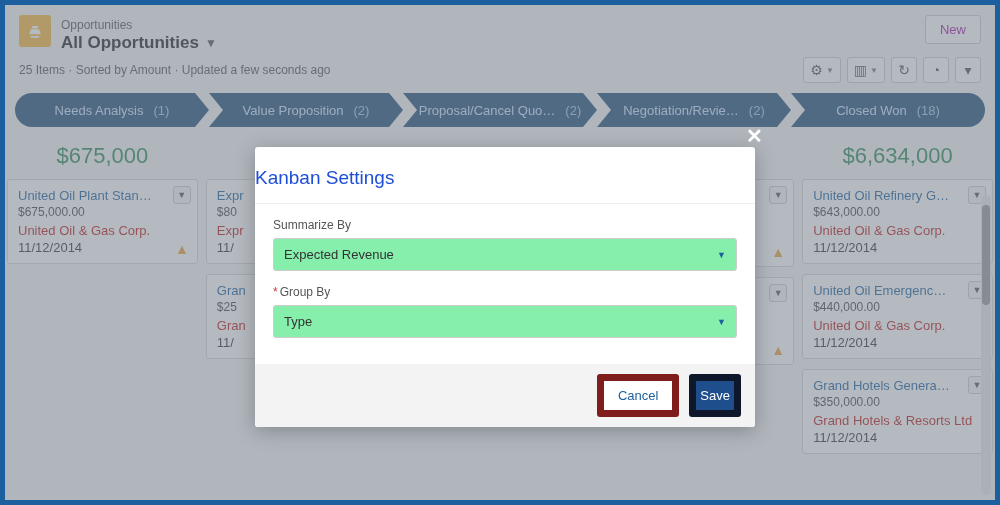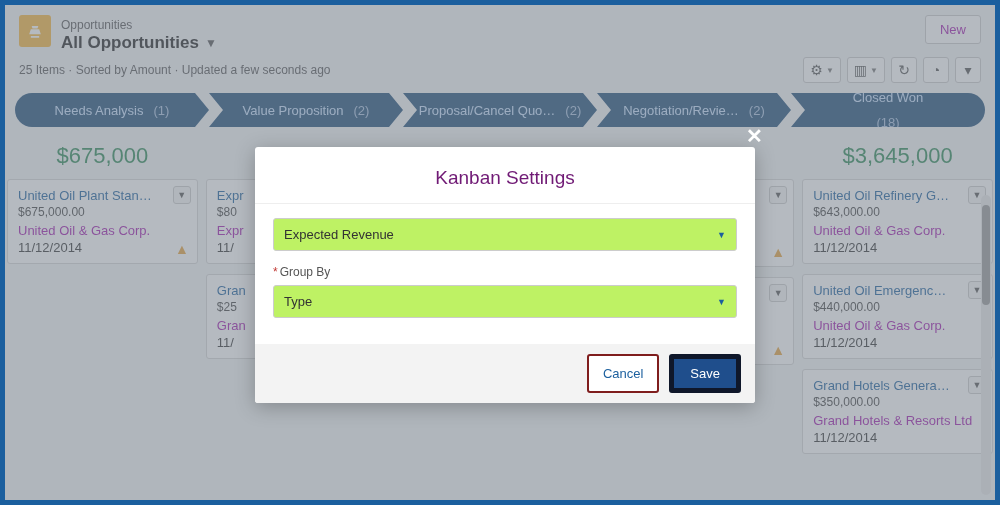--- a/index.html
+++ b/index.html
@@ -13,47 +13,47 @@
 .title-text h1 { font-size:17px; font-weight:700; color:#222; display:flex; align-items:center; gap:6px;}
 .title-text h1 .chev { font-size:12px; color:#555;}
 .btn-new { background:#fff; border:1px solid #ccc; border-radius:3px; font-size:13px; color:#a21caf; padding:6px 14px; }
 .meta-row { display:flex; justify-content:space-between; align-items:center; padding:2px 14px 10px; font-size:12px; color:#555;}
 .toolbar { display:flex; gap:6px; }
 .tool-btn { background:#fff; border:1px solid #ccc; border-radius:3px; height:26px; min-width:26px; display:flex; align-items:center; justify-content:center; color:#555; font-size:14px; padding:0 6px; gap:3px;}
 .tool-btn .car { font-size:8px; color:#777;}
 .stage-chevrons { display:flex; height:34px; margin:0 10px; }
 .stage { flex:1; background:#1f4e79; color:#c8e1ff; display:flex; align-items:center; justify-content:center; gap:10px; font-size:13px; position:relative; clip-path: polygon(0 0, calc(100% - 14px) 0, 100% 50%, calc(100% - 14px) 100%, 0 100%, 14px 50%);} 
 .stage:first-child { clip-path: polygon(0 0, calc(100% - 14px) 0, 100% 50%, calc(100% - 14px) 100%, 0 100%); border-top-left-radius:17px; border-bottom-left-radius:17px;}
-.stage:last-child { clip-path: polygon(0 0, 100% 0, 100% 100%, 0 100%, 14px 50%); border-top-right-radius:17px; border-bottom-right-radius:17px;flex-direction:column;}
+.stage:last-child { clip-path: polygon(0 0, 100% 0, 100% 100%, 0 100%, 14px 50%); border-top-right-radius:17px; border-bottom-right-radius:17px;}
 .stage .cnt { color:#a8c1e0;}
 .columns { display:flex; gap:8px; padding:8px 2px; }
 .col { flex:1; }
 .col-total { text-align:center; font-size:22px; color:#2e8b57; padding:8px 0 10px; }
 .card { background:#fff; border:1px solid #d7d7d7; border-radius:3px; padding:8px 10px; margin-bottom:10px; position:relative;}
 .card .name { font-size:13px; color:#1b5f9e; white-space:nowrap; overflow:hidden; text-overflow:ellipsis; max-width:140px;}
 .card .amt { font-size:12px; color:#444; margin-top:2px;}
-.card .acct { font-size:13px; color:#a21caf; margin-top:4px; white-space:nowrap; overflow:hidden; text-overflow:ellipsis;}
+.card .acct { font-size:13px; color:#b91c1c; margin-top:4px; white-space:nowrap; overflow:hidden; text-overflow:ellipsis;}
 .card .date { font-size:13px; color:#333; margin-top:2px;}
 .card .menu { position:absolute; top:6px; right:6px; width:18px; height:18px; border:1px solid #ccc; border-radius:3px; display:flex; align-items:center; justify-content:center; font-size:9px; color:#555; background:#f7f7f7;}
 .card .warn { position:absolute; bottom:6px; right:8px; color:#e6a23c; font-size:14px;}
 .scrollbar { position:absolute; right:4px; top:190px; width:10px; height:300px; background:#e9e9e9; border-radius:5px;}
 .scrollbar .thumb { position:absolute; top:10px; left:1px; width:8px; height:100px; background:#999; border-radius:4px;}
 
 
 .overlay { position:absolute; inset:0; background:rgba(120,130,140,0.55); }
 .modal { position:absolute; left:250px; top:142px; width:500px; background:#fff; border-radius:3px; box-shadow:0 4px 20px rgba(0,0,0,0.25); }
-.modal-title { text-align:center; font-size:19px; color:#701a75; padding:20px 0 14px; border-bottom:1px solid #eee;}
+.modal-title { font-size:19px; color:#1d4ed8; padding:20px 0 14px; border-bottom:1px solid #eee;}
 .modal-body { padding:14px 18px 12px;}
 .field-label { font-size:12px; color:#555; margin-bottom:6px; display:block;}
 .field-label .req { color:#c23934; margin-right:2px;}
-.select { width:100%; border:1px solid #ccc; border-radius:3px; padding:8px 10px; font-size:13px; color:#333; background:#bef264; display:flex; justify-content:space-between; align-items:center; margin-bottom:14px;}
+.select { width:100%; border:1px solid #ccc; border-radius:3px; padding:8px 10px; font-size:13px; color:#333; background:#86efac; display:flex; justify-content:space-between; align-items:center; margin-bottom:14px;}
 .select .car { font-size:9px; color:#1b5f9e;}
 .modal-footer { background:#f3f3f3; padding:10px 14px; display:flex; justify-content:flex-end; gap:10px; border-bottom-left-radius:3px; border-bottom-right-radius:3px;}
-.btn-cancel { background:#fff; border:2px solid #7f1d1d; border-radius:3px; padding:7px 14px; font-size:13px; color:#1b5f9e;}
-.btn-save { background:#1f4e8c; border:5px solid #0f172a; border-radius:3px; padding:7px 16px; font-size:13px; color:#fff;}
+.btn-cancel { background:#fff; border:7px solid #7f1d1d; border-radius:3px; padding:7px 14px; font-size:13px; color:#1b5f9e;}
+.btn-save { background:#1f4e8c; border:7px solid #0f172a; border-radius:3px; padding:7px 4px; font-size:13px; color:#fff;}
 .close-x { position:absolute; left:741px; top:119px; color:#fff; font-size:20px; font-weight:700; }
 </style>
 </head>
 <body>
 
 <div class="wrap">
   <div class="headerbar">
     <div class="title-left">
       <div class="app-icon">
         <svg viewBox="0 0 24 24">
@@ -156,21 +156,21 @@
         <div class="menu">▼</div>
         <div class="warn">▲</div>
       </div>
       <div class="card" style="height:88px;">
         <div class="menu">▼</div>
         <div class="warn">▲</div>
       </div>
     </div>
 
     <div class="col">
-      <div class="col-total">$3,645,000</div>
+      <div class="col-total">$6,634,000</div>
       <div class="card">
         <div class="menu">▼</div>
         <div class="name">United Oil Refinery G…</div>
         <div class="amt">$643,000.00</div>
         <div class="acct">United Oil &amp; Gas Corp.</div>
         <div class="date">11/12/2014</div>
       </div>
       <div class="card">
         <div class="menu">▼</div>
         <div class="name">United Oil Emergenc…</div>
@@ -190,20 +190,21 @@
 
   <div class="scrollbar">
       <div class="thumb"></div>
     </div>
 
   <div class="overlay"></div>
 
   <div class="modal">
     <div class="modal-title">Kanban Settings</div>
     <div class="modal-body">
+      <label class="field-label">Summarize By</label>
       <div class="select">
         <span>Expected Revenue</span>
         <span class="car">▼</span>
       </div>
       <label class="field-label"><span class="req">*</span><span>Group By</span></label>
       <div class="select">
         <span>Type</span>
         <span class="car">▼</span>
       </div>
     </div>

